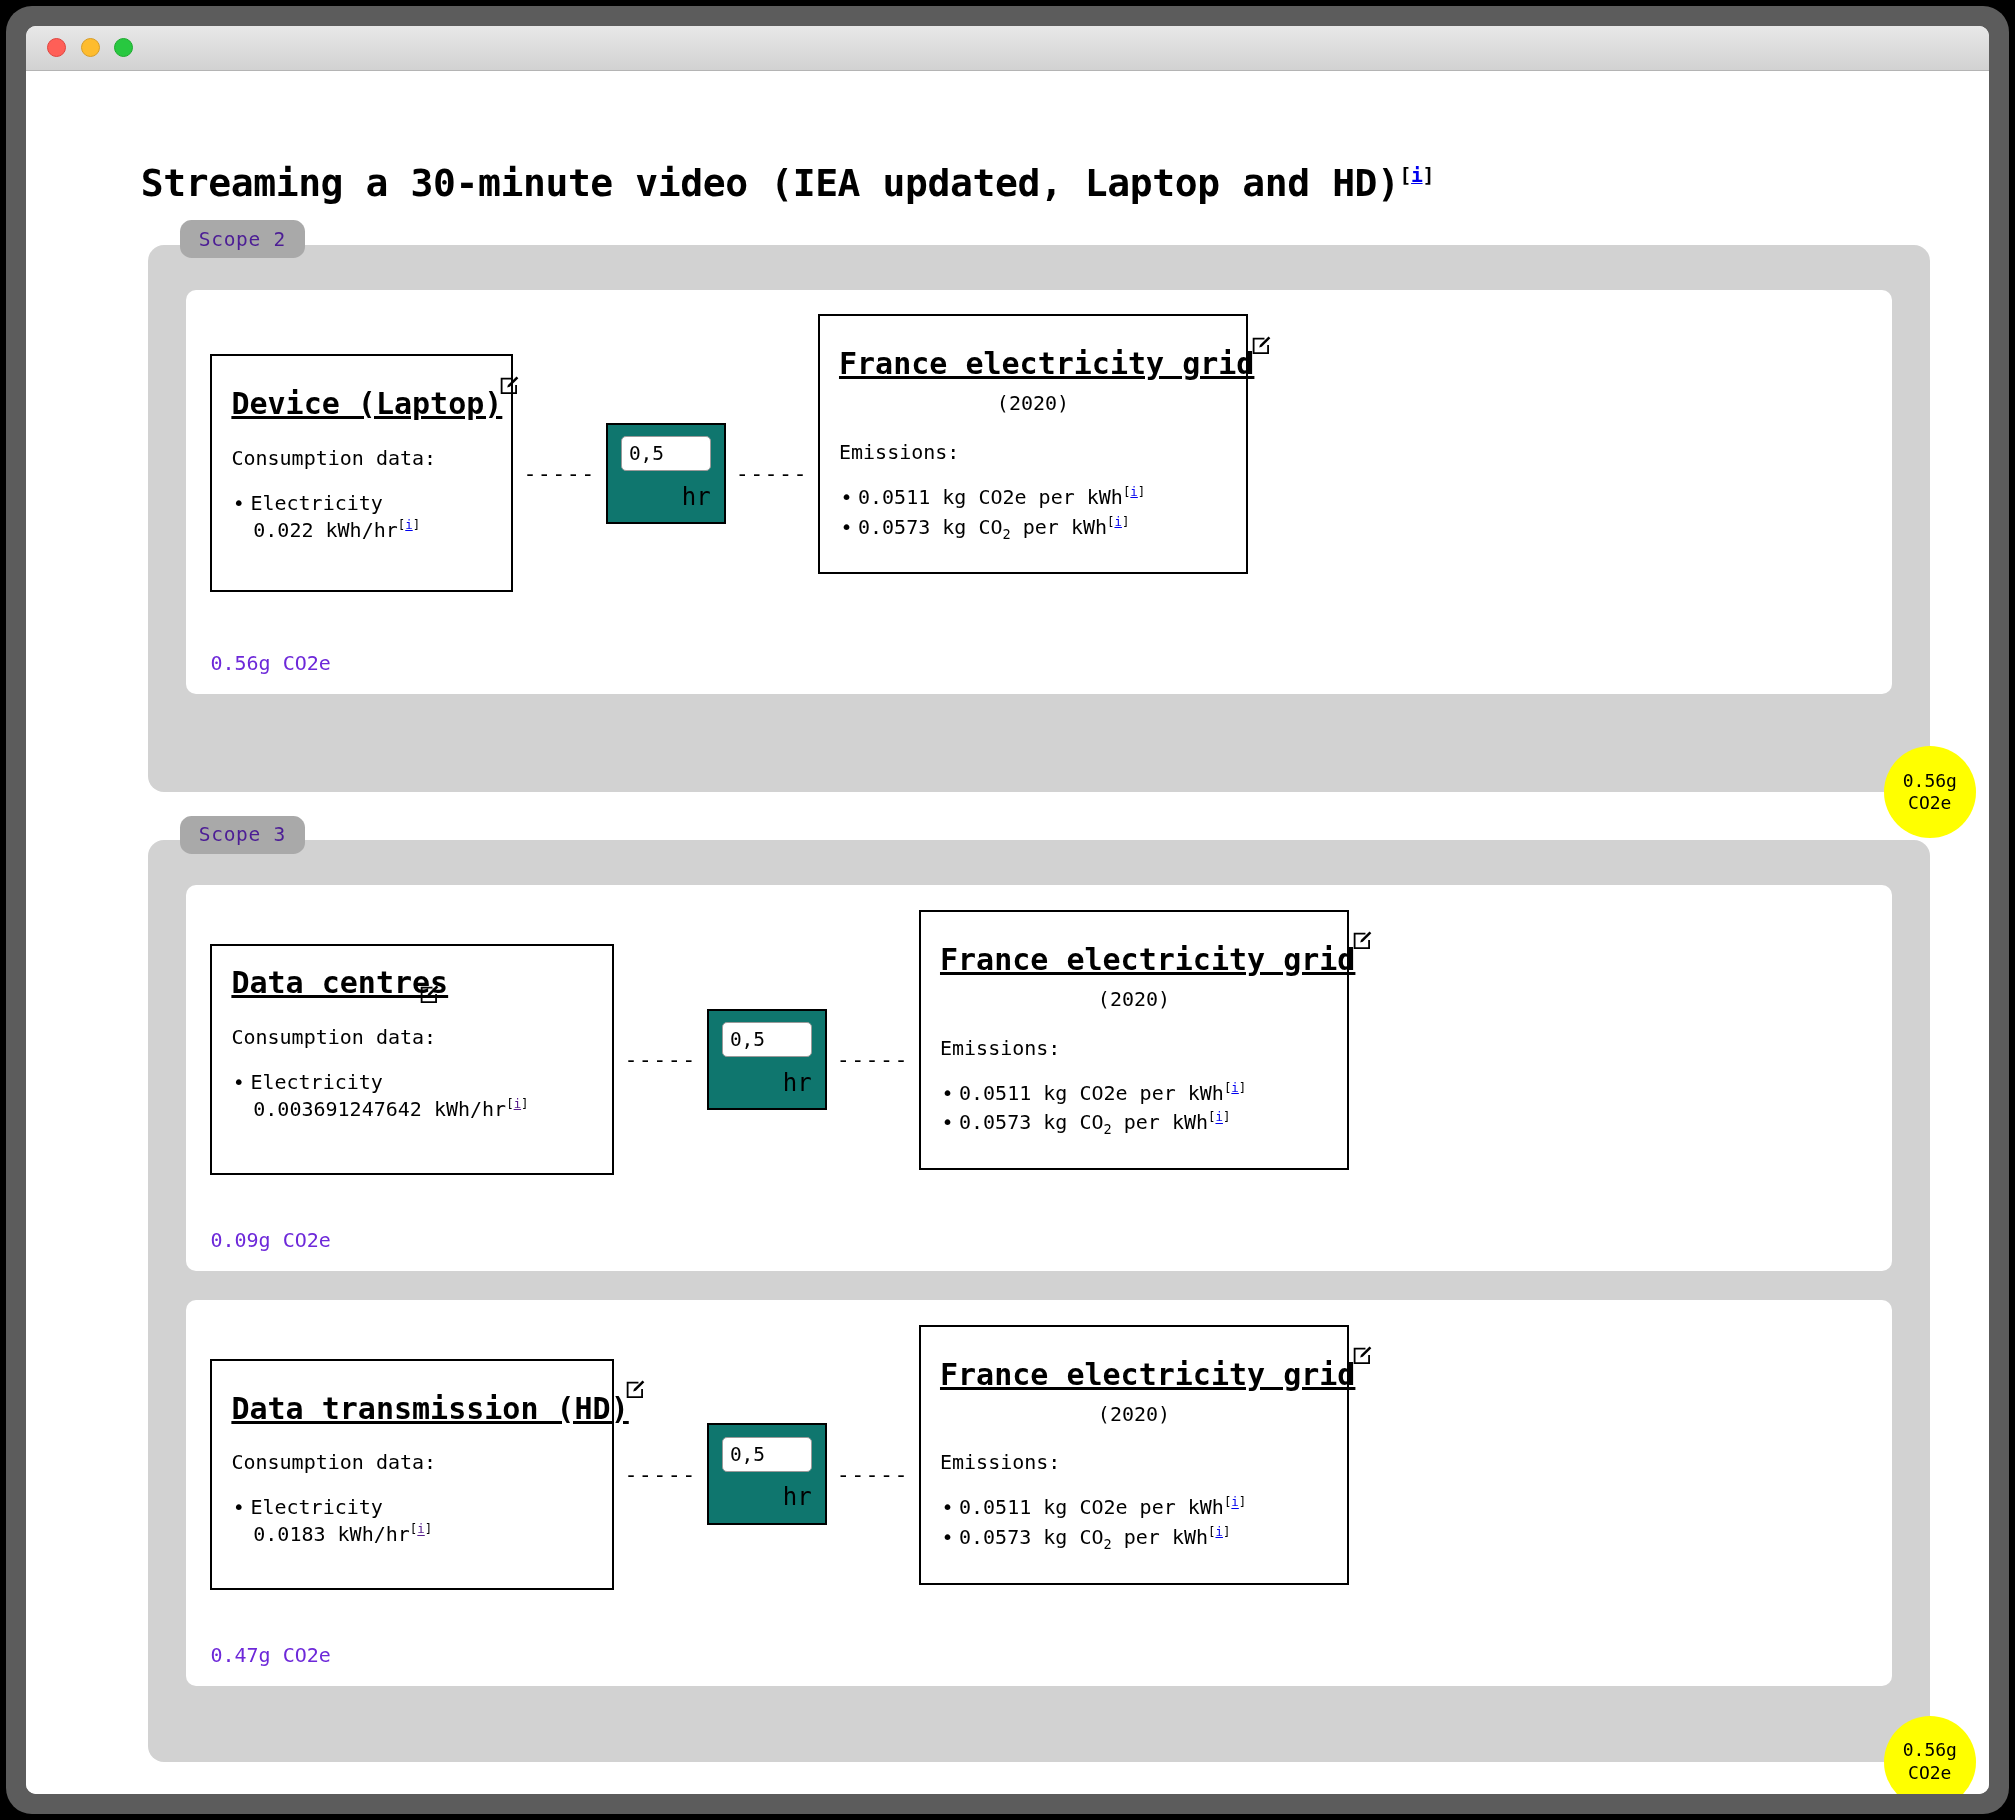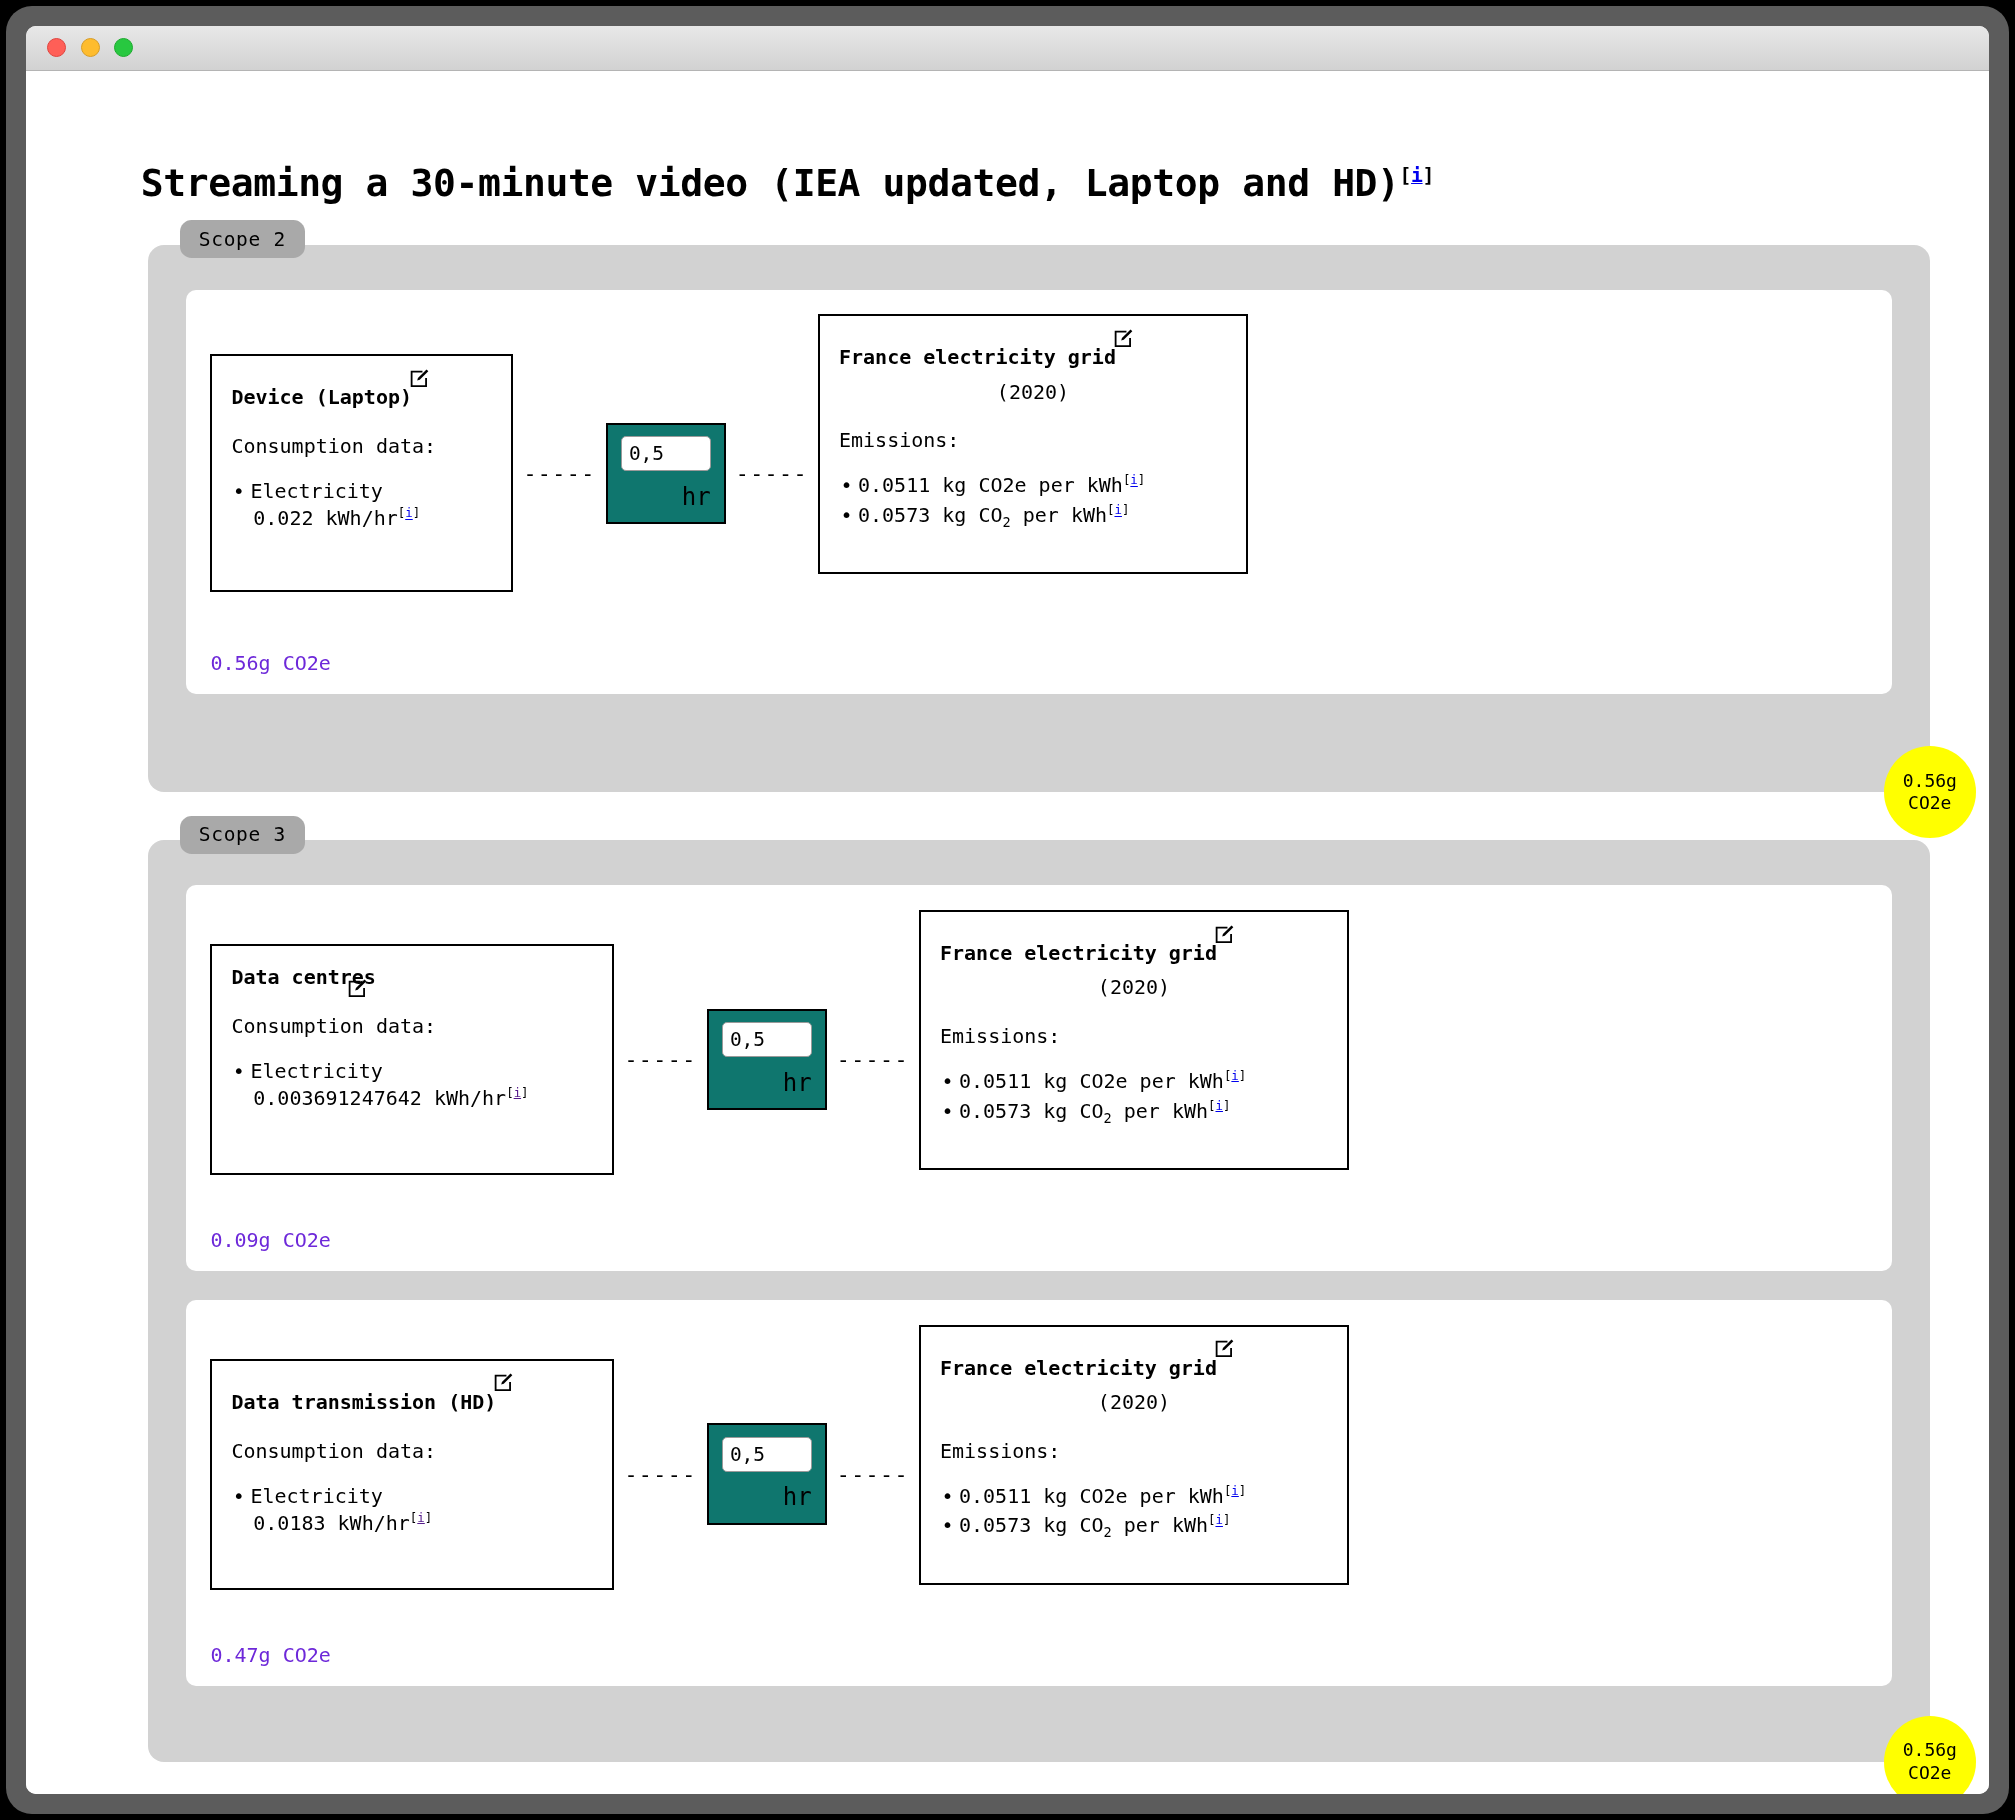--- a/index.html
+++ b/index.html
@@ -80,21 +80,21 @@
     border-radius: 16px;
     margin: 40px 16px 0 79px;
     padding: 45px 38px 69px 38px;
   }
   .scope.scope3 { margin-top: 48px; padding-bottom: 47px; }
 
   .scope-badge {
     position: absolute;
     top: -24.6px; left: 32px;
     background: #a9a9a9;
-    color: #000000;
+    color: #4c1d95;
     border-radius: 11.6px;
     padding: 9.4px 19px;
     font-size: 19.5px;
     letter-spacing: 0.7px;
     line-height: 1;
   }
 
   
   .row-card {
     background: #ffffff;
@@ -112,26 +112,27 @@
   }
 
   
   .node {
     border: 2.9px solid #000;
     background: #fff;
     padding: 19px 19px 21.7px 19px;
     position: relative;
   }
   .node-title {
-    font-size: 20px;
+    font-size: 30px;
     font-weight: bold;
     white-space: nowrap;
     position: relative;
     display: inline-block;
     padding-right: 4.3px;
+    text-decoration: underline;
   }
   .edit-icon {
     display: inline-block;
     width: 21.7px; height: 21.7px;
     vertical-align: super;
     position: relative;
     top: -7.2px;
     margin-left: -4.3px;
   }
   .edit-icon.detached {

